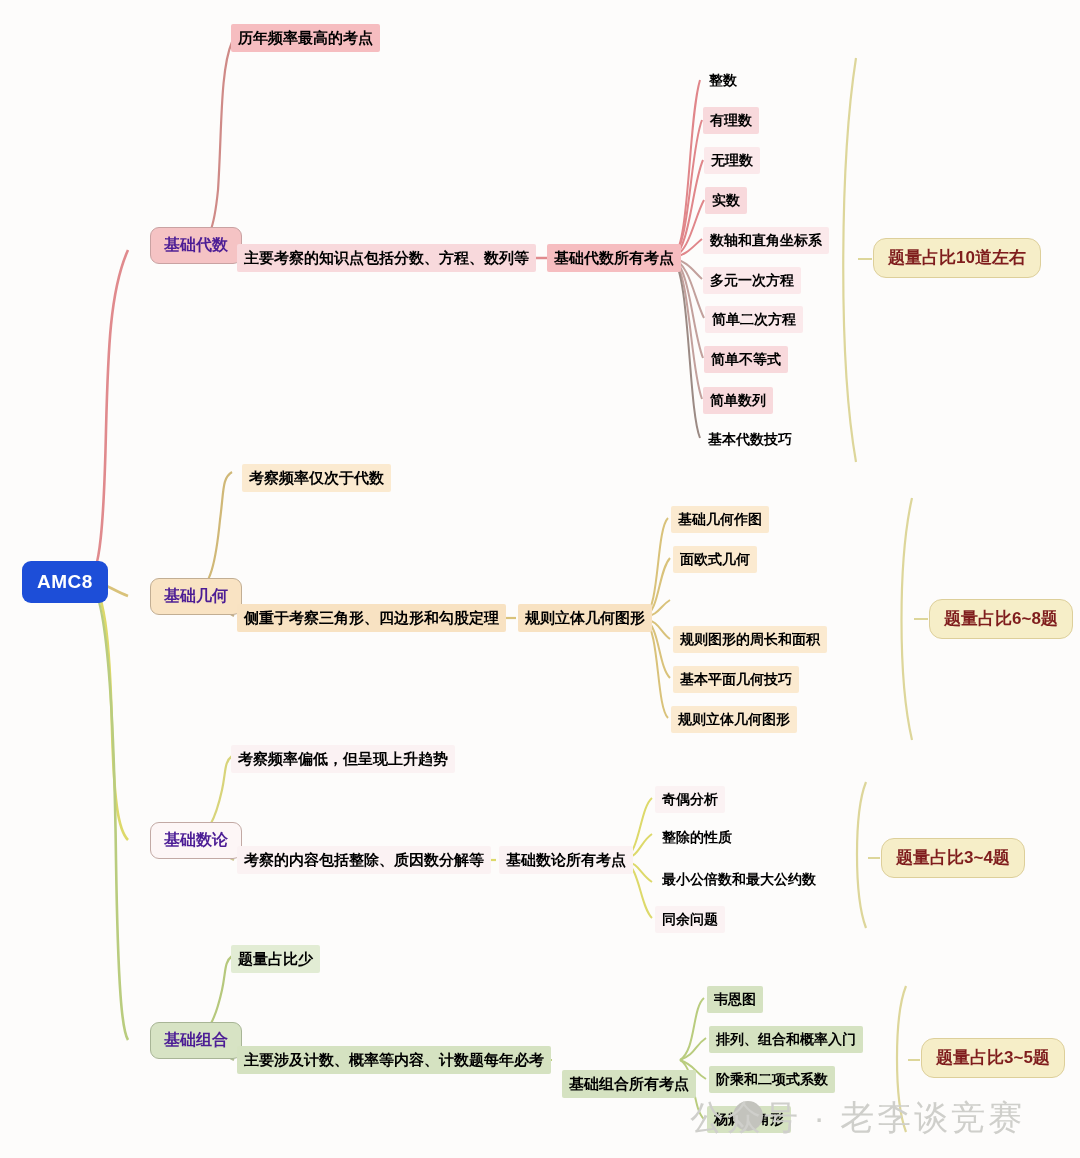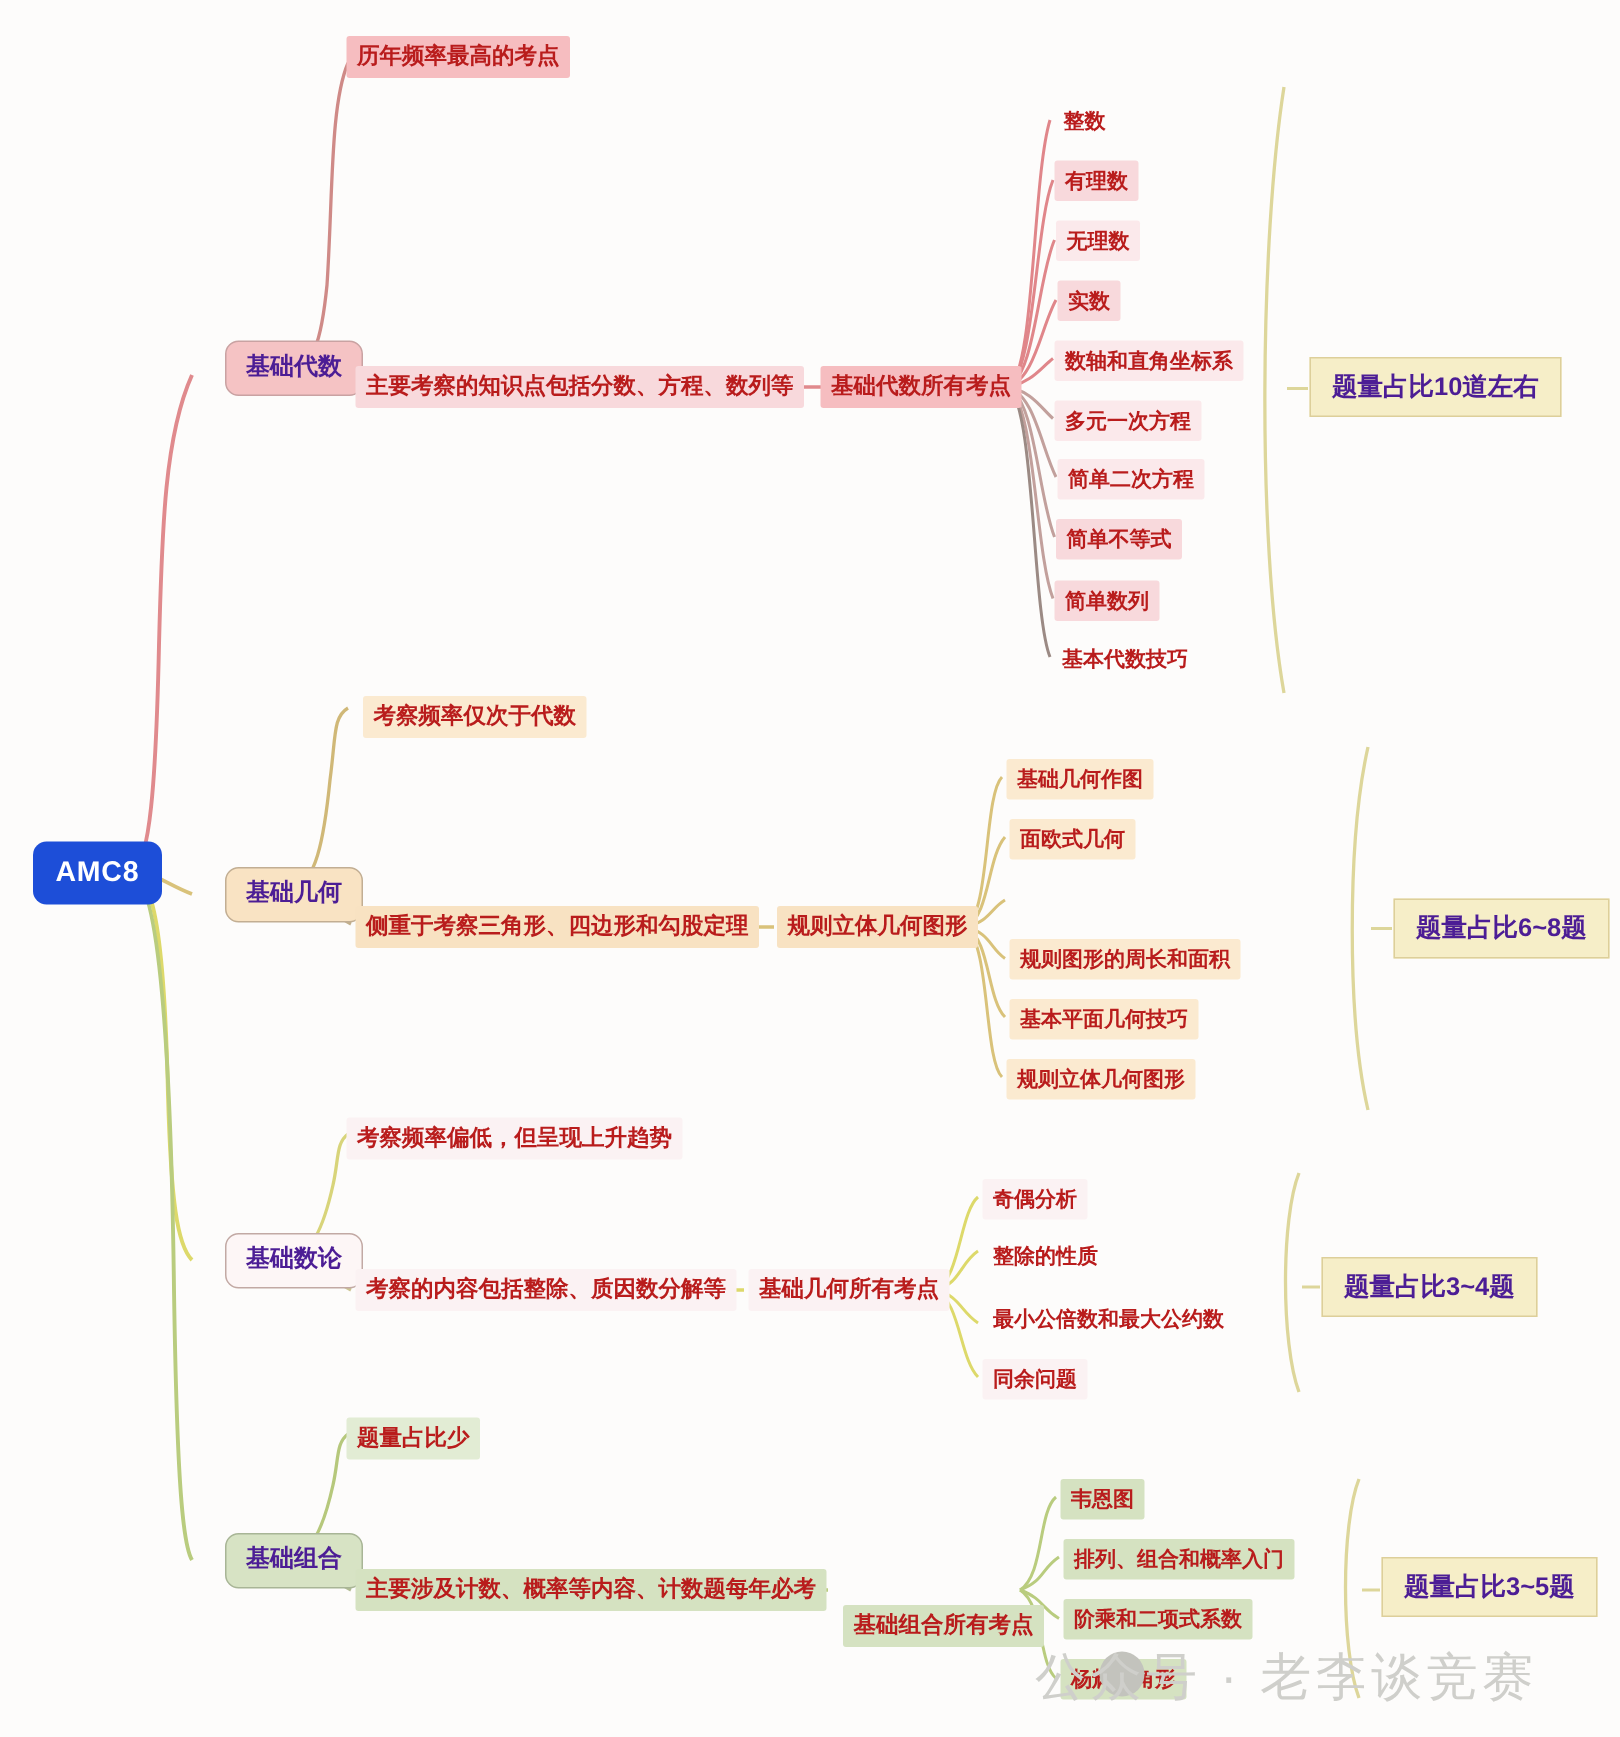--- a/index.html
+++ b/index.html
@@ -55,44 +55,44 @@
   }
   .branch.alg  { background: #f5c3c4; border-color: #c9a2a2; }
   .branch.geo  { background: #f9e3c3; border-color: #c2ae93; }
   .branch.num  { background: #fdf6f6; border-color: #c2a9a4; }
   .branch.comb { background: #d7e3c4; border-color: #a8b596; }
 
   
   .hl {
     font-size: 15px;
     font-weight: 600;
-    color: #b91c1c;
+    color: #000000;
     padding: 6px 7px 7px 7px;
     border-radius: 2px;
   }
   .hl.pink-strong { background: #f6bdc0; }
   .hl.pink-soft   { background: #f8d9dc; }
   .hl.pink-lite   { background: #fbe9eb; }
   .hl.pink-vlite  { background: #fbf2f3; }
   .hl.orange-soft { background: #f8e2c2; }
   .hl.orange-lite { background: #fbead0; }
   .hl.green-soft  { background: #d5e2c1; }
   .hl.green-lite  { background: #e2ecd4; }
   .hl.plain       { background: transparent; }
 
   .hl.small { font-size: 14px; }
 
   
   .pill {
     font-size: 17px;
     font-weight: 700;
-    color: #4c1d95;
+    color: #7f1d1d;
     background: #f6eec8;
     border: 1.5px solid #ddcf9a;
-    border-radius: 0;
+    border-radius: 13px;
     padding: 10px 14px 11px 14px;
   }
 
   
   #watermark {
     position: absolute;
     left: 690px;
     top: 1095px;
     font-size: 34px;
     color: #cfcfcb;
@@ -218,21 +218,21 @@
   <div class="node hl orange-lite small" style="left:671px; top:706px;">规则立体几何图形</div>
 
   <div class="node pill" style="left:929px; top:599px;">题量占比6~8题</div>
 
   <div class="node branch num" style="left:122px; top:822px;">基础数论</div>
 
   <div class="node hl pink-vlite" style="left:231px; top:745px;">考察频率偏低，但呈现上升趋势</div>
 
   <div class="node hl pink-vlite" style="left:237px; top:846px;">考察的内容包括整除、质因数分解等</div>
 
-  <div class="node hl pink-vlite" style="left:499px; top:846px;">基础几何所有考点</div>
+  <div class="node hl pink-vlite" style="left:499px; top:846px;">基础数论所有考点</div>
 
   <div class="node hl pink-vlite small" style="left:655px; top:786px;">奇偶分析</div>
   <div class="node hl plain small" style="left:655px; top:824px;">整除的性质</div>
   <div class="node hl plain small" style="left:655px; top:866px;text-align:right;">最小公倍数和最大公约数</div>
   <div class="node hl pink-vlite small" style="left:655px; top:906px;">同余问题</div>
 
   <div class="node pill" style="left:881px; top:838px;">题量占比3~4题</div>
 
   <div class="node branch comb" style="left:122px; top:1022px;">基础组合</div>
 

